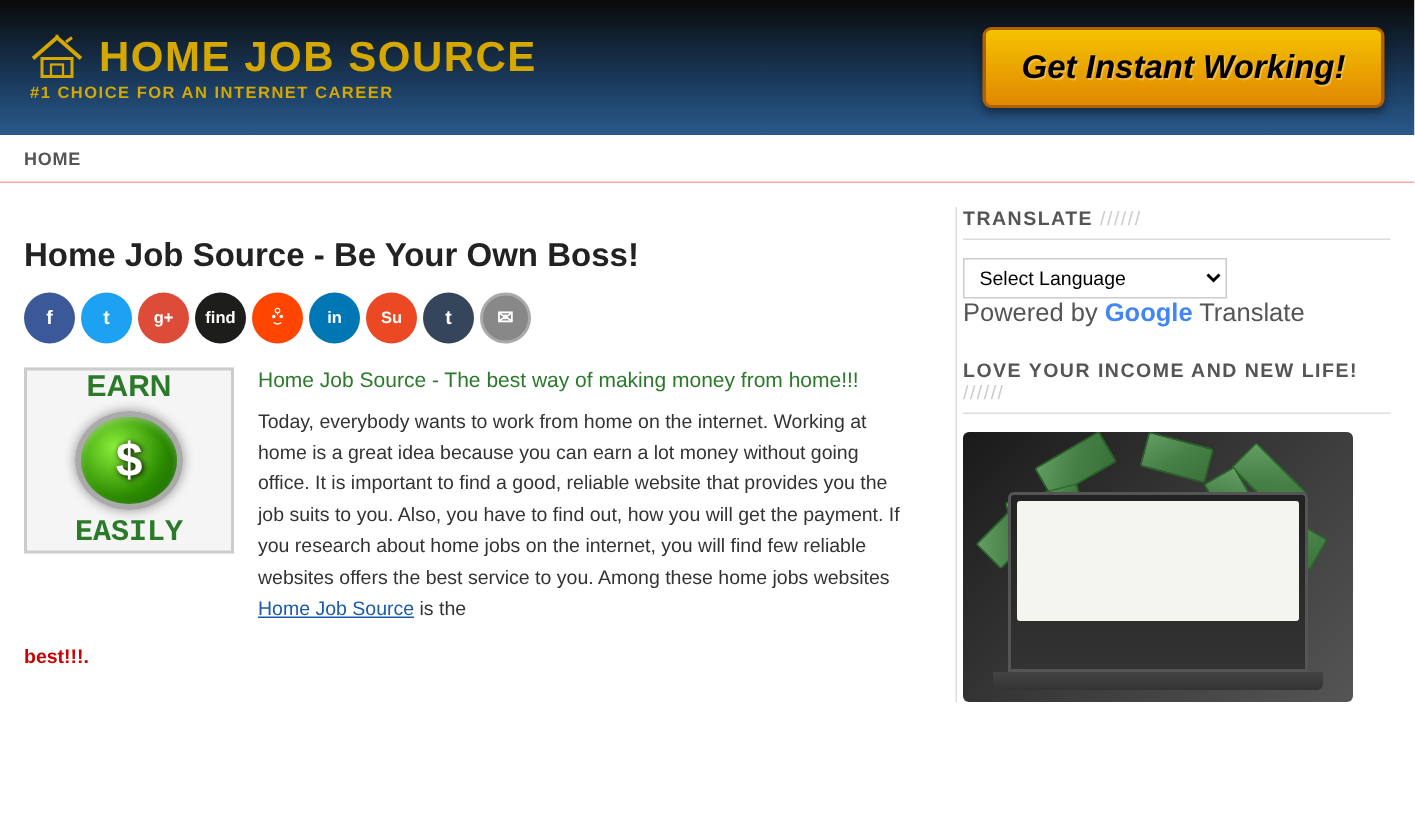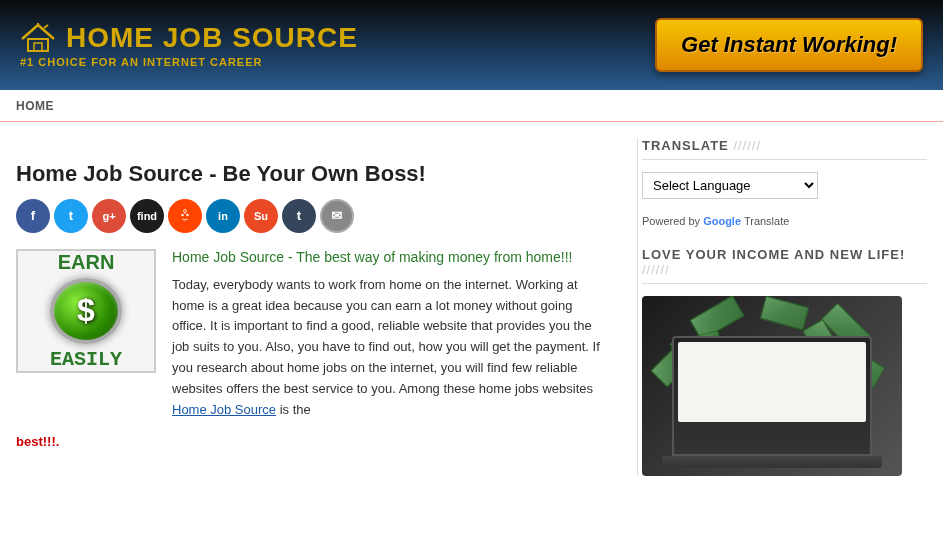--- a/index.html
+++ b/index.html
@@ -168,21 +168,21 @@
     .language-select {
       width: 176px;
       padding: 4px 6px;
       font-size: 13px;
       border: 1px solid #ccc;
       background: #fff;
       cursor: pointer;
       appearance: auto;
     }
     .powered-by {
-      font-size: 11px; color: #555; margin-top: 16px;
+      font-size: 17px; color: #555; margin-top: 0;
     }
     .google-text { color: #4285f4; font-weight: bold; }
     .translate-text { color: #555; }
 
     .love-income-title {
       font-size: 13px;
       font-weight: bold;
       color: #555;
       letter-spacing: 1px;
       text-transform: uppercase;

